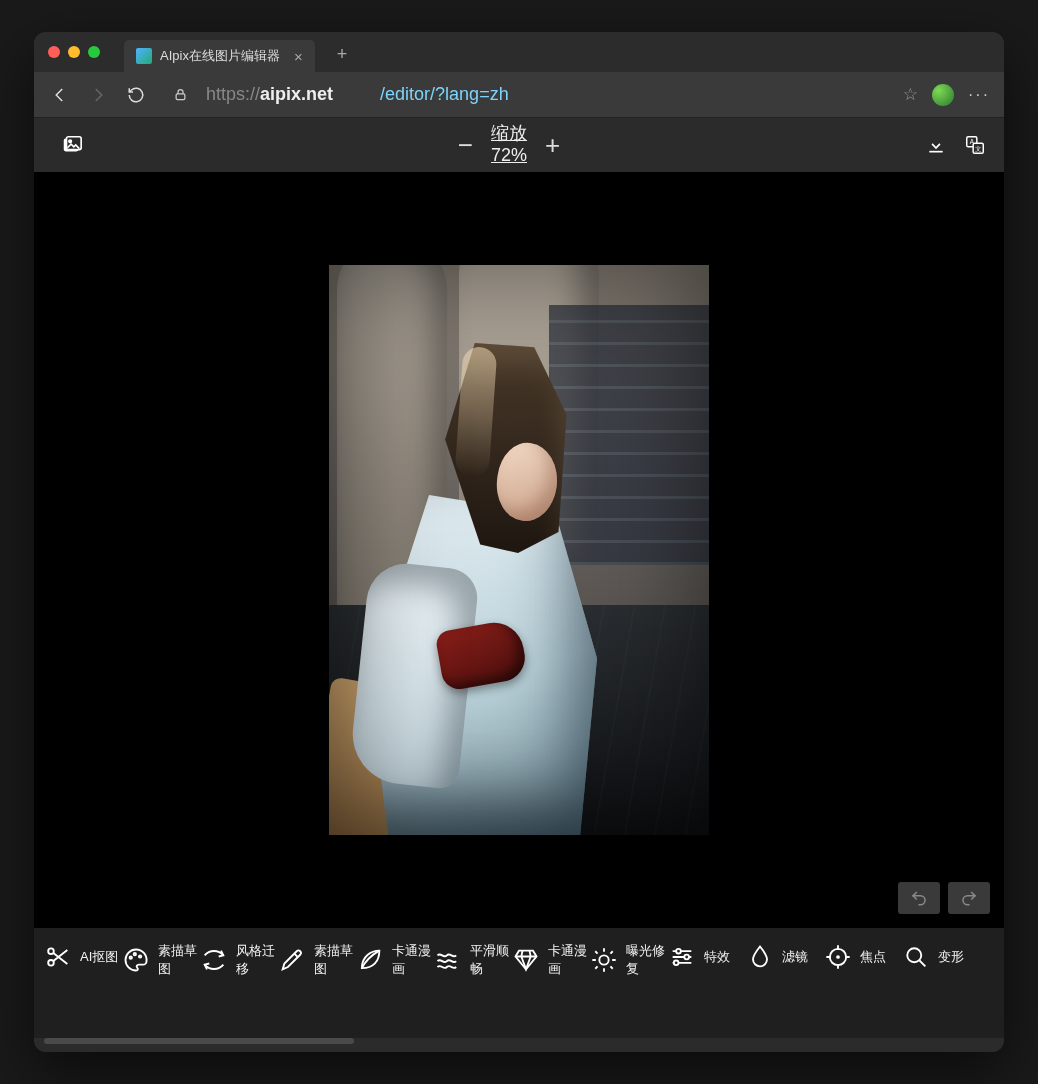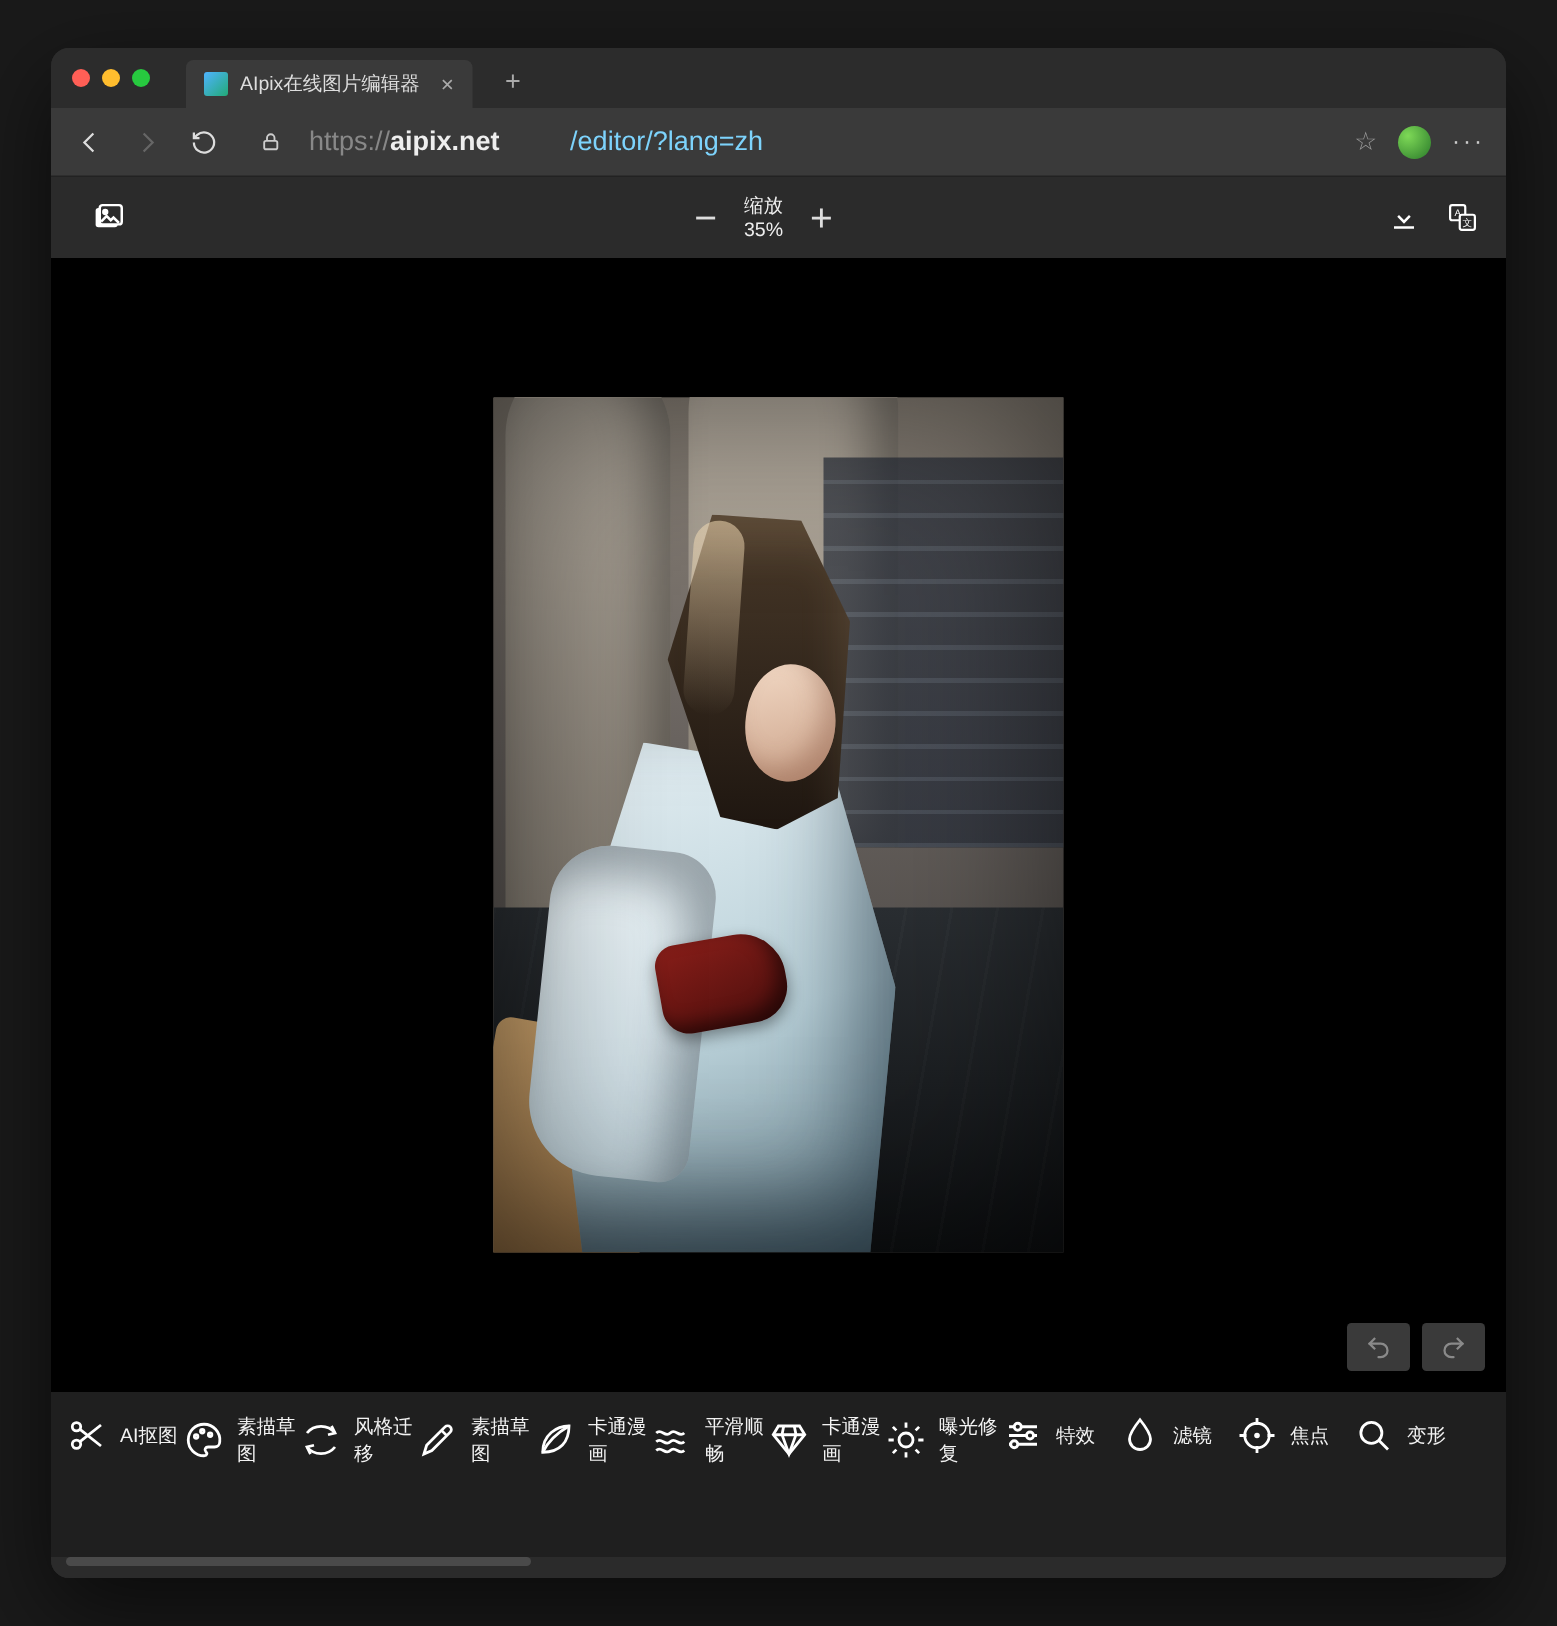--- a/index.html
+++ b/index.html
@@ -73,21 +73,21 @@
     display: flex; flex-direction: column;
   }
   .app-toolbar {
     height: 54px; display: flex; align-items: center;
     padding: 0 18px; color: #eee;
   }
   .tool-left { width: 40px; }
   .zoom-wrap {
     flex: 1; display: flex; justify-content: center; align-items: center; gap: 18px;
   }
-  .zoom-text { text-align: center; font-size: 13px; line-height: 1.2; }
+  .zoom-text { text-align: center; font-size: 18px; line-height: 1.2; text-decoration: underline; }
   .zoom-btn { font-size: 26px; color: #ddd; cursor: pointer; user-select:none; font-weight:300;}
   .tool-right { display: flex; gap: 18px; align-items: center; }
   .icon-btn { color: #eee; cursor: pointer; display:flex; align-items:center; justify-content:center;}
 
   
   .canvas-area {
     flex: 1; background: #000; position: relative;
     display: flex; align-items: center; justify-content: center;
   }
   .photo {
@@ -219,21 +219,21 @@
             <rect x="3" y="5" width="16" height="14" rx="2" fill="#fff" stroke="none"></rect>
             <rect x="6" y="3" width="16" height="14" rx="2" fill="#2b2b2b" stroke="#fff"></rect>
             <circle cx="10" cy="8" r="1.4" fill="#fff"></circle>
             <path d="M7 15l4-4 3 3 2-2 4 4" stroke="#fff"></path>
           </svg>
       </div>
       <div class="zoom-wrap">
         <div class="zoom-btn">−</div>
         <div class="zoom-text">
           <div>缩放</div>
-          <div>35%</div>
+          <div>72%</div>
         </div>
         <div class="zoom-btn">+</div>
       </div>
       <div class="tool-right">
         <div class="icon-btn">
           <svg width="20" height="20" viewBox="0 0 24 24" fill="#fff">
               <path d="M12 3v11l-4-4-1.4 1.4L12 17l5.4-5.6L16 10l-4 4V3z"></path>
               <rect x="4" y="19" width="16" height="2"></rect>
             </svg>
         </div>

